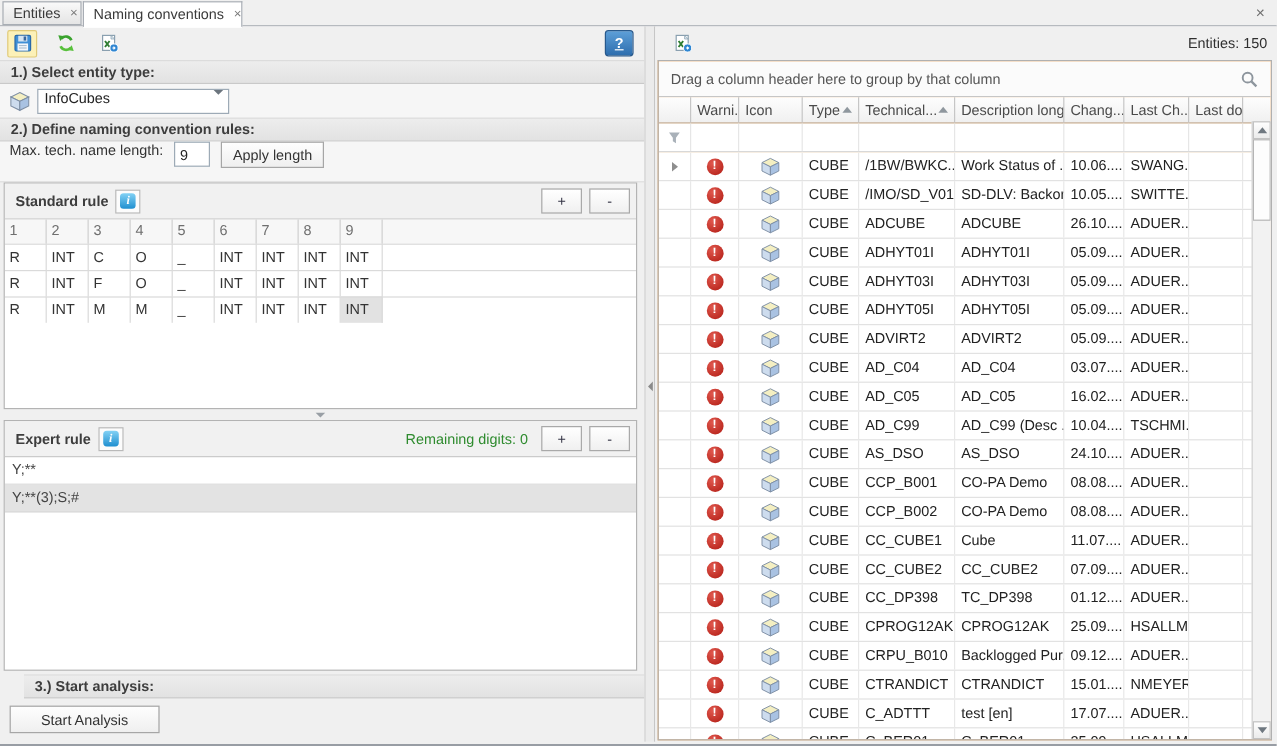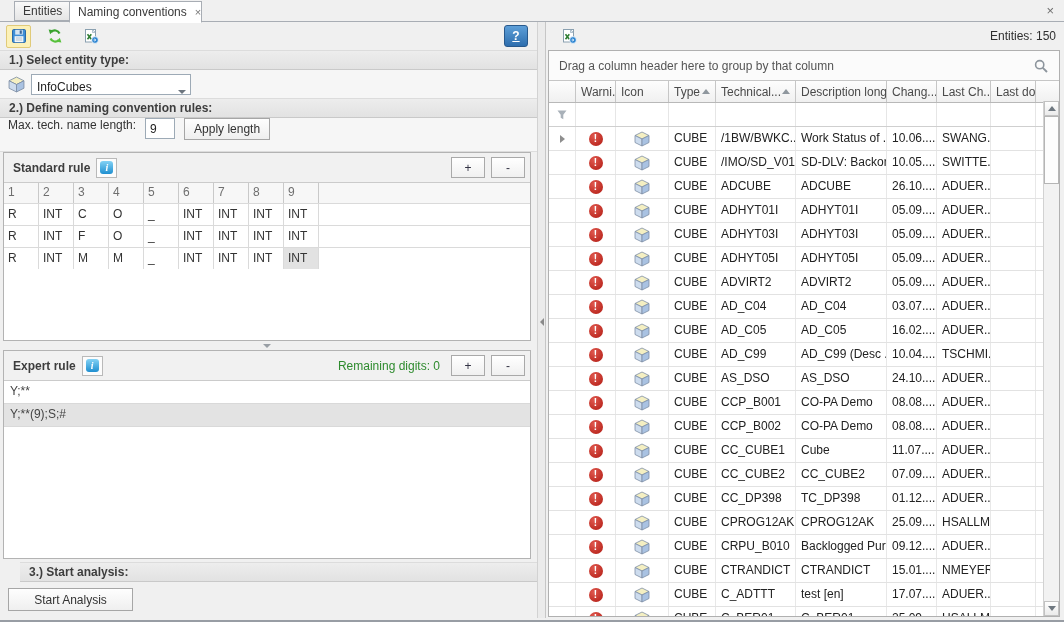--- a/index.html
+++ b/index.html
@@ -32,21 +32,21 @@
 
   .sec-h{position:absolute;left:0;right:0;height:20px;box-sizing:border-box;
          background:linear-gradient(#ededed,#e2e2e2);border-top:1px solid #dcdcdc;
          border-bottom:1px solid #c9c9c9;font-weight:bold;color:#3d3d3d;
          line-height:18px;padding-left:9px;}
   .sec1{top:28px;} .sec2{top:76px;} .sec3{top:540px;margin-left:20px;}
 
   .combo-row{position:absolute;top:48px;left:0;right:0;height:28px;background:#f6f6f6;
              display:flex;align-items:center;padding-left:8px;gap:6px;box-sizing:border-box;}
   .combo{width:160px;height:21px;background:#fff;border:1px solid #9daab6;box-sizing:border-box;
-         display:flex;align-items:flex-end;}
+         display:flex;align-items:flex-start;}
   .combo-text{flex:1;padding-left:5px;color:#222;}
   .combo-arrow{width:16px;display:flex;justify-content:center;}
   .tri-down{width:0;height:0;border-left:4px solid transparent;border-right:4px solid transparent;
             border-top:4px solid #6c757e;}
 
   .maxlen-row{position:absolute;top:96px;left:0;right:0;height:34px;background:#f6f6f6;
               display:flex;align-items:flex-start;padding-left:8px;gap:9px;box-sizing:border-box;
               border-bottom:1px solid #ddd;}
   .maxlen-input{width:30px;height:21px;border:1px solid #9daab6;background:#fff;box-sizing:border-box;
                 padding:0 0 0 4px;font:inherit;color:#222;}
@@ -142,21 +142,21 @@
             border-bottom:5px solid #6f7880;}
   .tri-down-s{width:0;height:0;border-left:4px solid transparent;border-right:4px solid transparent;
               border-top:5px solid #6f7880;}
 </style>
 </head>
 <body>
 
 <div class="app">
 
   <div class="tabbar">
-    <div class="tab" style="left:14px;width:66px;">
+    <div class="tab" style="left:2px;width:66px;">
       <span>Entities</span>
       <span class="tab-close">×</span>
     </div>
     <div class="tab active" style="left:69px;width:133px;">
       <span>Naming conventions</span>
       <span class="tab-close">×</span>
     </div>
     <span class="win-close">×</span>
   </div>
 
@@ -289,21 +289,21 @@
         <span class="info-btn">
           <span class="info-glyph">i</span>
         </span>
         <span class="spacer"></span>
         <span class="remaining">Remaining digits: 0</span>
         <span class="pm-btn">+</span>
         <span class="pm-btn">-</span>
       </div>
       <div>
           <div class="ex-row">Y;**</div>
-          <div class="ex-row sel">Y;**(9);S;#</div>
+          <div class="ex-row sel">Y;**(3);S;#</div>
         </div>
     </div>
 
     <div class="sec-h sec3">3.) Start analysis:</div>
     <button class="btn start-btn">Start Analysis</button>
   </div>
 
   <div class="splitter">
     <span class="split-arrow"></span>
   </div>

